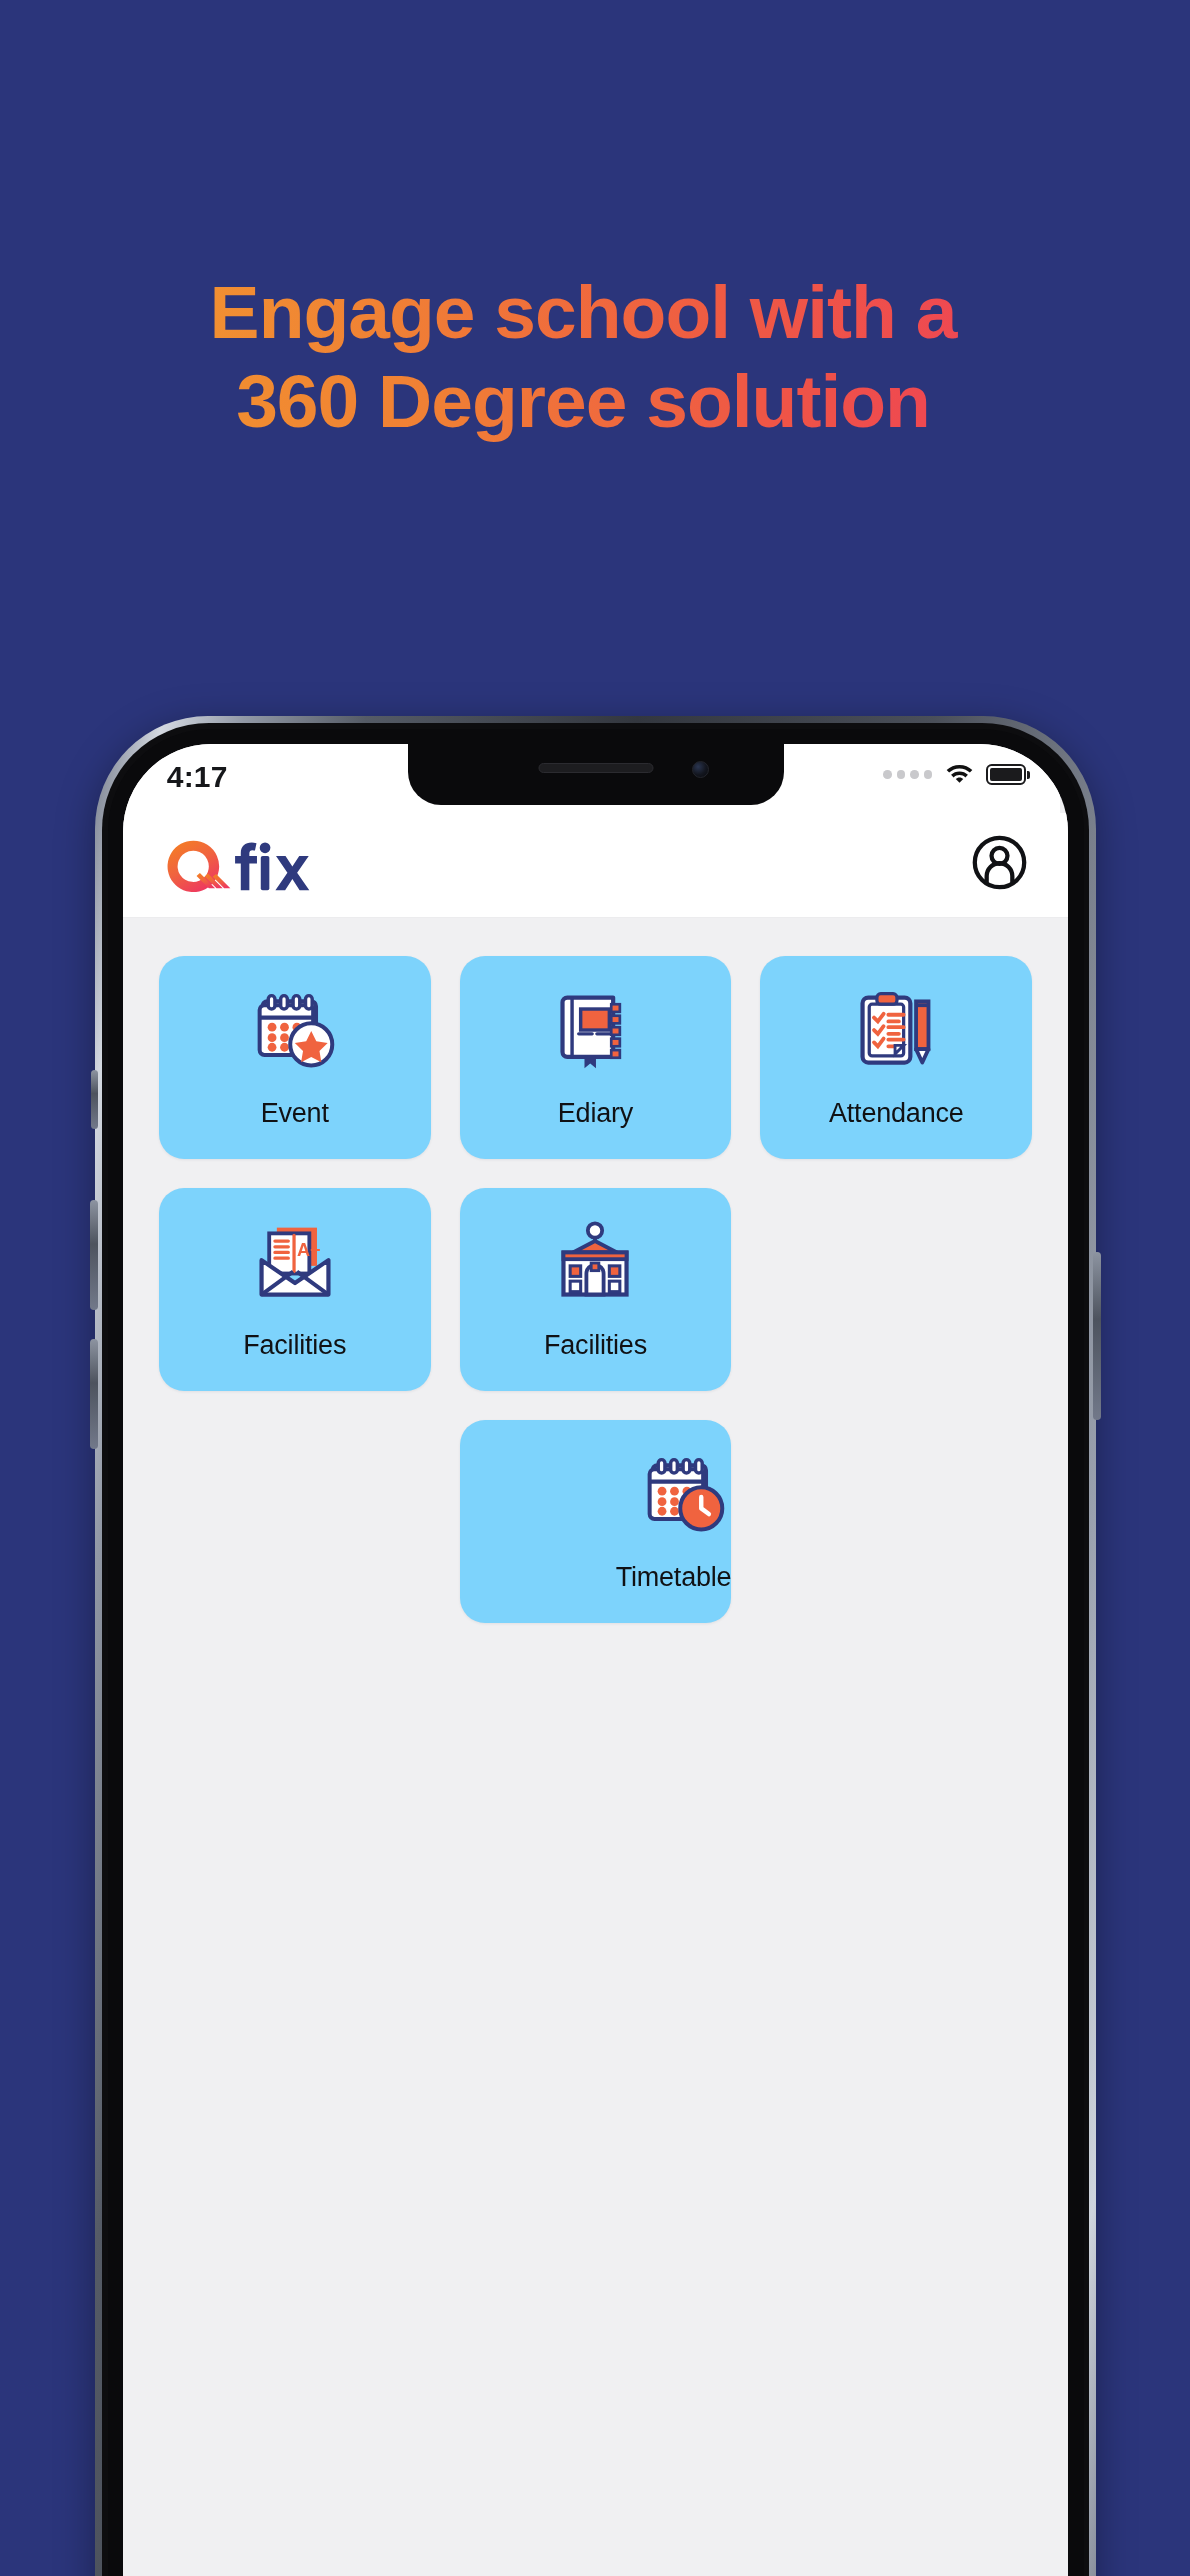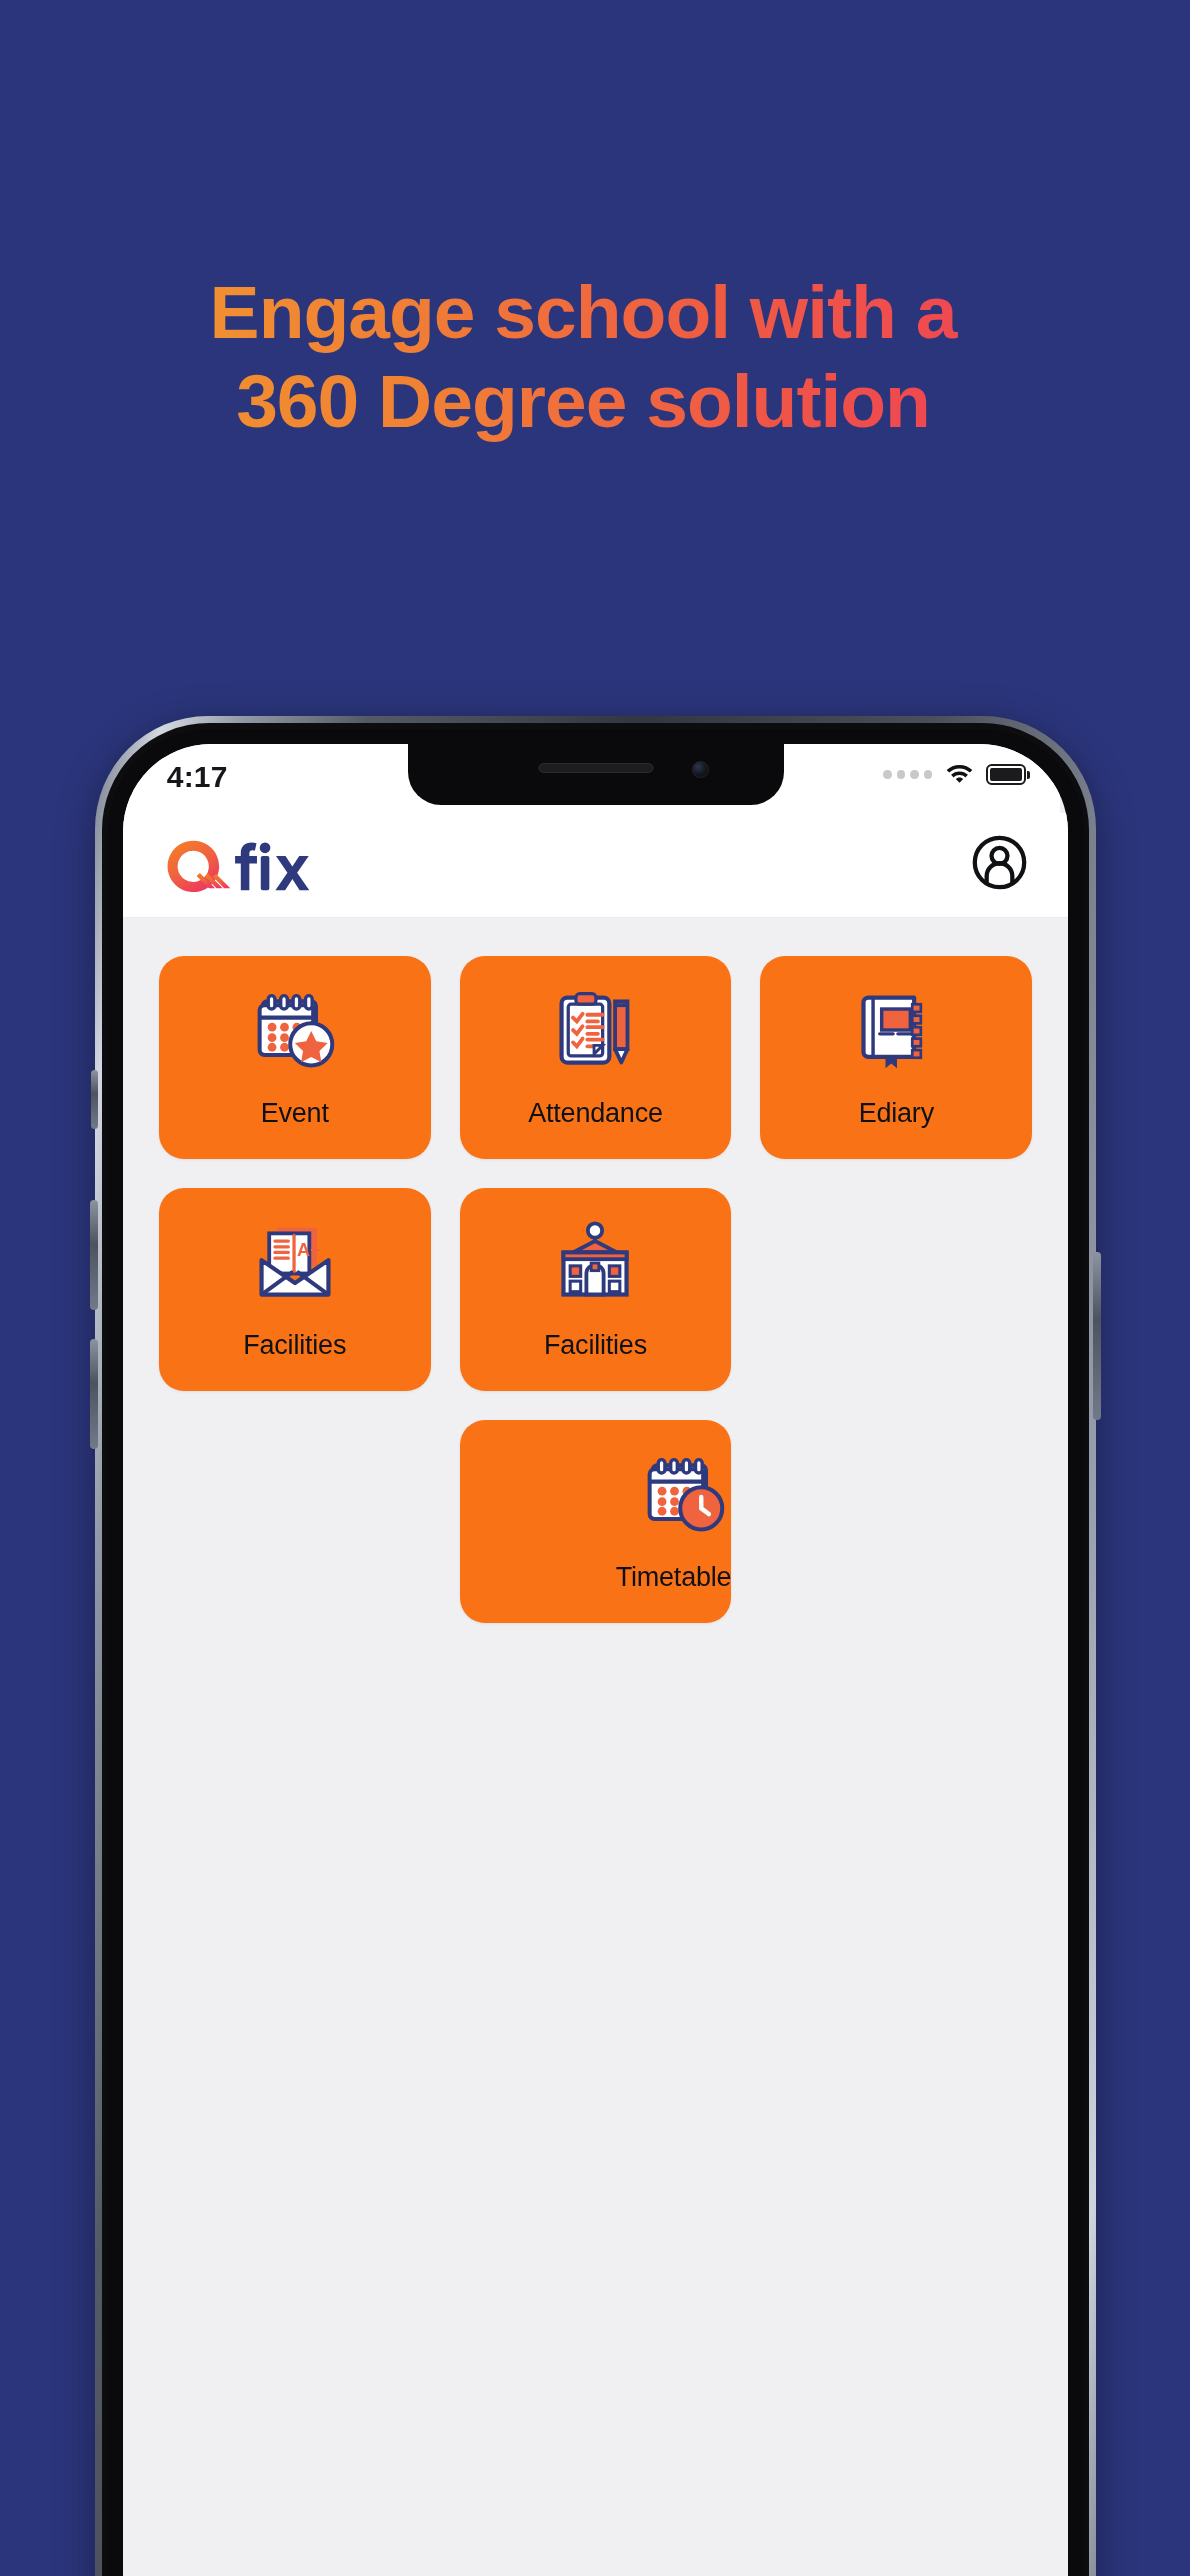--- a/index.html
+++ b/index.html
@@ -203,21 +203,21 @@
     top: 174px; left: 0; right: 0; bottom: 92px;
     background: #f0f0f2;
     padding: 38px 36px 0 36px;
   }
   .grid {
     display: grid;
     grid-template-columns: repeat(3, 1fr);
     gap: 29px;
   }
   .tile {
-    background: #f97316;
+    background: #7dd3fc;
     border-radius: 25px;
     height: 203px;
     display: flex;
     flex-direction: column;
     align-items: center;
     justify-content: center;
     gap: 21px;
     box-shadow: 0 1px 2.9px rgba(20,20,40,.07);
     cursor: pointer;
   }
@@ -349,58 +349,58 @@
                 <circle cx="62" cy="59" r="22" fill="#fff" stroke="#2f3a7e" stroke-width="4.2"></circle>
                 <path d="M62 45l5.3 10.8 11.9 1.7-8.6 8.4 2 11.9L62 72.2 51.4 77.8l2-11.9-8.6-8.4 11.9-1.7z" fill="#f0633f"></path>
               </svg>
             </div>
             <div class="tile-label">Event</div>
           </div>
 
           <div class="tile">
             <div class="tile-icon">
               <svg width="86" height="86" viewBox="0 0 90 90" aria-hidden="true">
+                <path d="M16 10h48v62H16a5 5 0 0 1-5-5V15a5 5 0 0 1 5-5z" fill="#fff" stroke="#2f3a7e" stroke-width="4.4" stroke-linejoin="round"></path>
+                <path d="M21 10v62" stroke="#2f3a7e" stroke-width="3.6"></path>
+                <rect x="30" y="22" width="30" height="22" fill="#f0633f" stroke="#2f3a7e" stroke-width="3.6"></rect>
+                <path d="M28 48h14M47 48h14" stroke="#2f3a7e" stroke-width="3.6" stroke-linecap="round"></path>
+                <g fill="#f0633f" stroke="#2f3a7e" stroke-width="2.8">
+                  <rect x="62" y="17" width="9" height="8"></rect>
+                  <rect x="62" y="29" width="9" height="8"></rect>
+                  <rect x="62" y="41" width="9" height="8"></rect>
+                  <rect x="62" y="53" width="9" height="8"></rect>
+                  <rect x="62" y="65" width="9" height="8"></rect>
+                </g>
+                <path d="M34 72h12v12l-6-5-6 5z" fill="#2f3a7e"></path>
+              </svg>
+            </div>
+            <div class="tile-label">Ediary</div>
+          </div>
+
+          <div class="tile">
+            <div class="tile-icon">
+              <svg width="86" height="86" viewBox="0 0 90 90" aria-hidden="true">
                 <rect x="10" y="10" width="50" height="68" rx="6" fill="#fff" stroke="#2f3a7e" stroke-width="4.4"></rect>
                 <rect x="17" y="17" width="36" height="54" rx="3" fill="#fff" stroke="#2f3a7e" stroke-width="3.4"></rect>
                 <rect x="25" y="6" width="21" height="11" rx="4" fill="#f0633f" stroke="#2f3a7e" stroke-width="3.4"></rect>
                 <g stroke="#f0633f" stroke-width="4" stroke-linecap="round" fill="none">
                   <path d="M22 31l4 4 6-8"></path>
                   <path d="M22 44l4 4 6-8"></path>
                   <path d="M22 57l4 4 6-8"></path>
                   <path d="M37 28h16M37 35h11"></path>
                   <path d="M37 41h16M37 48h11"></path>
                   <path d="M37 54h16M37 61h11"></path>
                 </g>
                 <path d="M44 60h9l-9 9z" fill="#fff" stroke="#2f3a7e" stroke-width="3"></path>
                 <rect x="66" y="14" width="13" height="50" fill="#f0633f" stroke="#2f3a7e" stroke-width="4"></rect>
                 <path d="M66 64h13l-6.5 14z" fill="#fff" stroke="#2f3a7e" stroke-width="4" stroke-linejoin="round"></path>
                 <path d="M66 18h13" stroke="#2f3a7e" stroke-width="4"></path>
               </svg>
             </div>
             <div class="tile-label">Attendance</div>
-          </div>
-
-          <div class="tile">
-            <div class="tile-icon">
-              <svg width="86" height="86" viewBox="0 0 90 90" aria-hidden="true">
-                <path d="M16 10h48v62H16a5 5 0 0 1-5-5V15a5 5 0 0 1 5-5z" fill="#fff" stroke="#2f3a7e" stroke-width="4.4" stroke-linejoin="round"></path>
-                <path d="M21 10v62" stroke="#2f3a7e" stroke-width="3.6"></path>
-                <rect x="30" y="22" width="30" height="22" fill="#f0633f" stroke="#2f3a7e" stroke-width="3.6"></rect>
-                <path d="M28 48h14M47 48h14" stroke="#2f3a7e" stroke-width="3.6" stroke-linecap="round"></path>
-                <g fill="#f0633f" stroke="#2f3a7e" stroke-width="2.8">
-                  <rect x="62" y="17" width="9" height="8"></rect>
-                  <rect x="62" y="29" width="9" height="8"></rect>
-                  <rect x="62" y="41" width="9" height="8"></rect>
-                  <rect x="62" y="53" width="9" height="8"></rect>
-                  <rect x="62" y="65" width="9" height="8"></rect>
-                </g>
-                <path d="M34 72h12v12l-6-5-6 5z" fill="#2f3a7e"></path>
-              </svg>
-            </div>
-            <div class="tile-label">Ediary</div>
           </div>
 
           <div class="tile">
             <div class="tile-icon">
               <svg width="86" height="86" viewBox="0 0 90 90" aria-hidden="true">
                 <rect x="26" y="8" width="42" height="40" fill="#f0633f"></rect>
                 <rect x="18" y="14" width="42" height="42" fill="#fff" stroke="#2f3a7e" stroke-width="4"></rect>
                 <g stroke="#f0633f" stroke-width="3.4" stroke-linecap="round">
                   <path d="M24 22h14M24 28h14M24 34h14M24 40h14"></path>
                   <path d="M44 16v38"></path>

